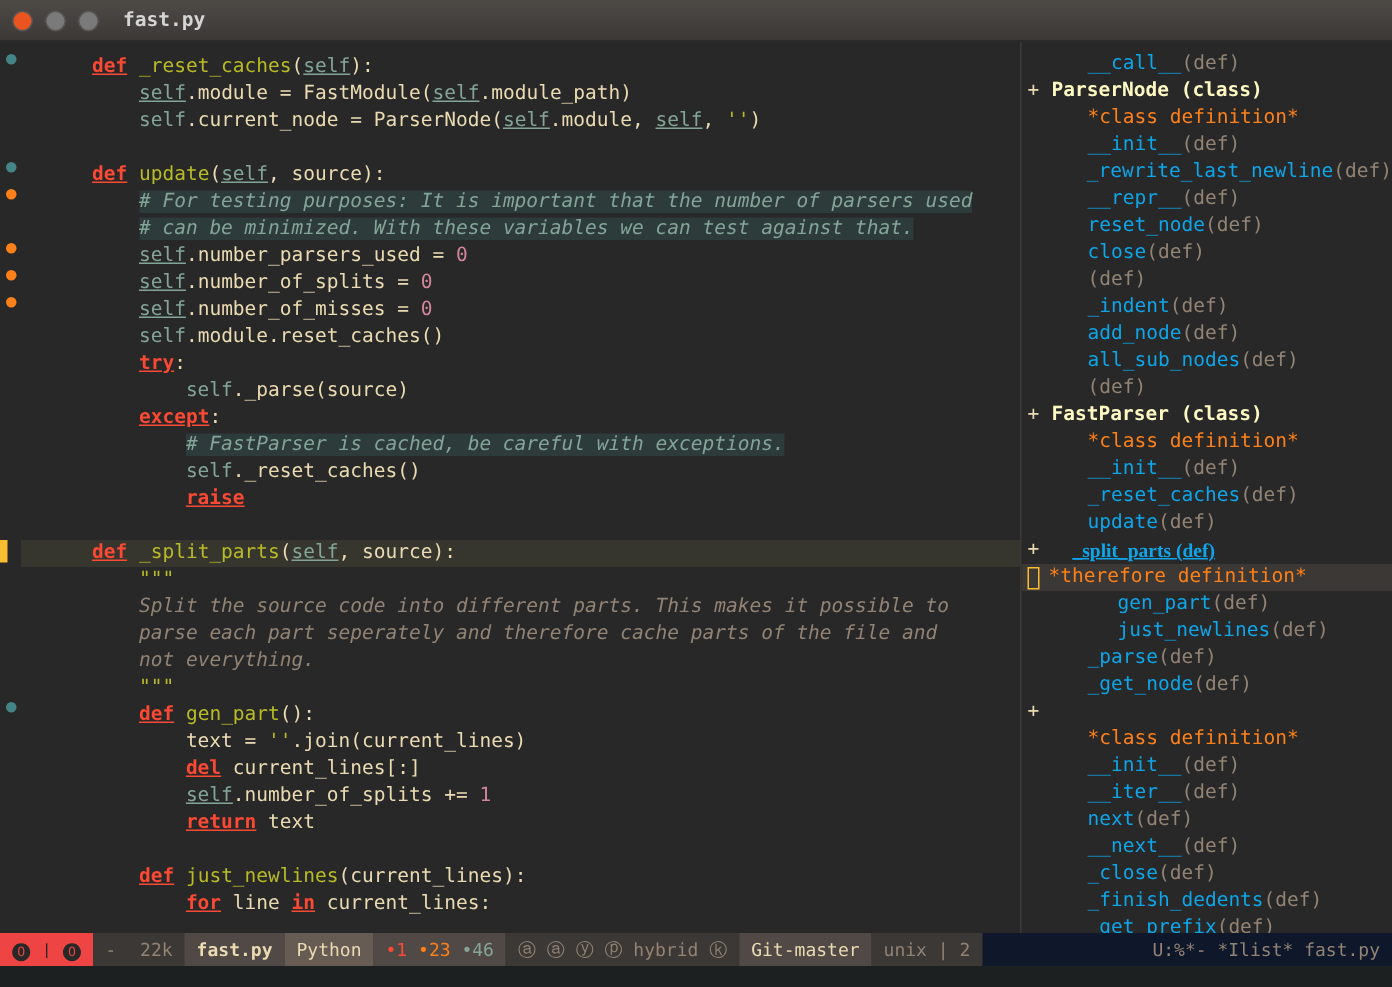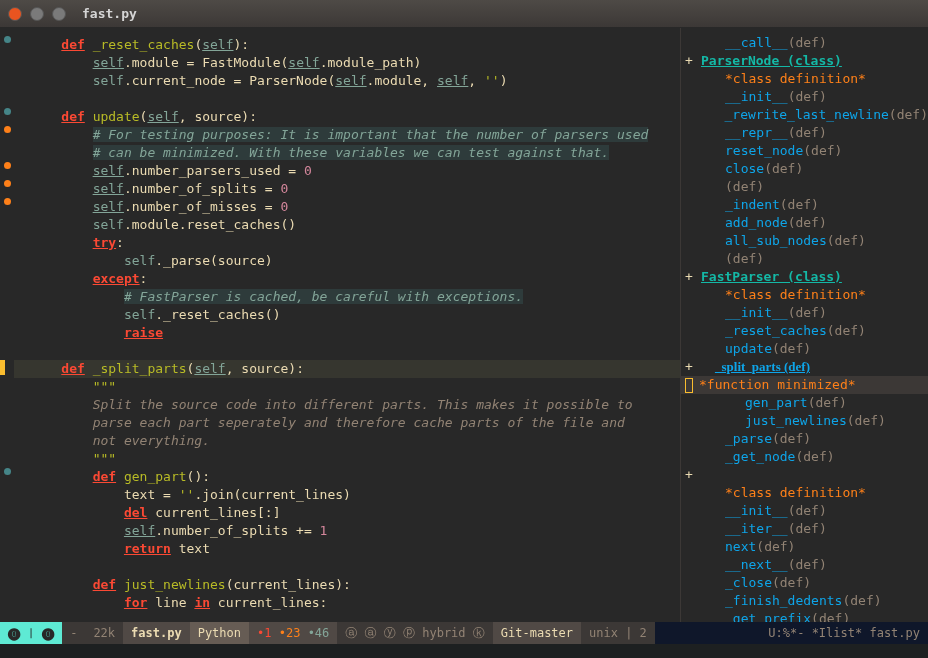--- a/index.html
+++ b/index.html
@@ -79,41 +79,41 @@
   width: 248px;
   background: #282828;
   border-left: 1px solid #3c3836;
   padding: 6px 0 0 0;
   line-height: 18px;
   font-size: 13px;
   overflow: hidden;
 }
 .ol-row { display: flex; align-items: center; padding-left: 4px; white-space: nowrap; }
 .ol-plus { color: #ebdbb2; width: 12px; display: inline-block; }
-.ol-cls { color: #14b8a6; font-weight: bold; text-decoration: underline; }
+.ol-cls { color: #fef9c3; font-weight: bold; }
 .ol-meth { color: #0ea5e9; }
 .ol-def { color: #928374; }
 .ol-cur { color: #0ea5e9; font-weight: bold; text-decoration: underline; font-family: Liberation Serif, serif; }
 .ol-star { color: #fe8019; }
 .ol-hl { background: #3c3836; }
 .ol-cursor {
   width: 8px; height: 15px; border: 1px solid #fabd2f; margin-right: 6px;
 }
 .ol-pad { display:inline-block; }
 
 .modeline {
   height: 22px;
   display: flex;
   font-size: 12px;
   align-items: stretch;
   background: #3c3836;
   color: #a89984;
 }
 .modeline .seg { display:flex; align-items:center; padding:0 8px; }
-.ml-warn { background: #5eead4; color: #282828; font-weight: bold; text-align: center; }
+.ml-warn { background: #ef4444; color: #282828; font-weight: normal; text-align: center; }
 .ml-file { background: #504945; color: #ebdbb2; font-weight: bold; }
 .ml-mode { background: #665c54; color: #ebdbb2; }
 .ml-info { background: #504945; color: #ebdbb2; }
 .ml-dim { background: #3c3836; color: #928374; }
 .dot-err { color: #fb4934; }
 .dot-warn { color: #fe8019; }
 .dot-info { color: #83a598; }
 .ml-right {
   flex:1; display:flex; align-items:center; justify-content:flex-end;
   background:#0f172a; color:#928374; padding:0 8px;
@@ -288,21 +288,21 @@
         <span class="ol-def">(def)</span>
       </div>
       <div class="ol-row">
         <span class="ol-plus">+</span>
         <span class="ol-pad" style="width:18px"></span>
         <span class="ol-cur">_split_parts (def)</span>
       </div>
       <div class="ol-row ol-hl">
         <span class="ol-cursor"></span>
         <span class="ol-pad" style="width:0px"></span>
-        <span class="ol-star">*function minimized*</span>
+        <span class="ol-star">*therefore definition*</span>
       </div>
       <div class="ol-row">
         <span class="ol-plus"> </span>
         <span class="ol-pad" style="width:48px"></span>
         <span class="ol-meth">gen_part</span> 
         <span class="ol-def">(def)</span>
       </div>
       <div class="ol-row">
         <span class="ol-plus"> </span>
         <span class="ol-pad" style="width:48px"></span>

